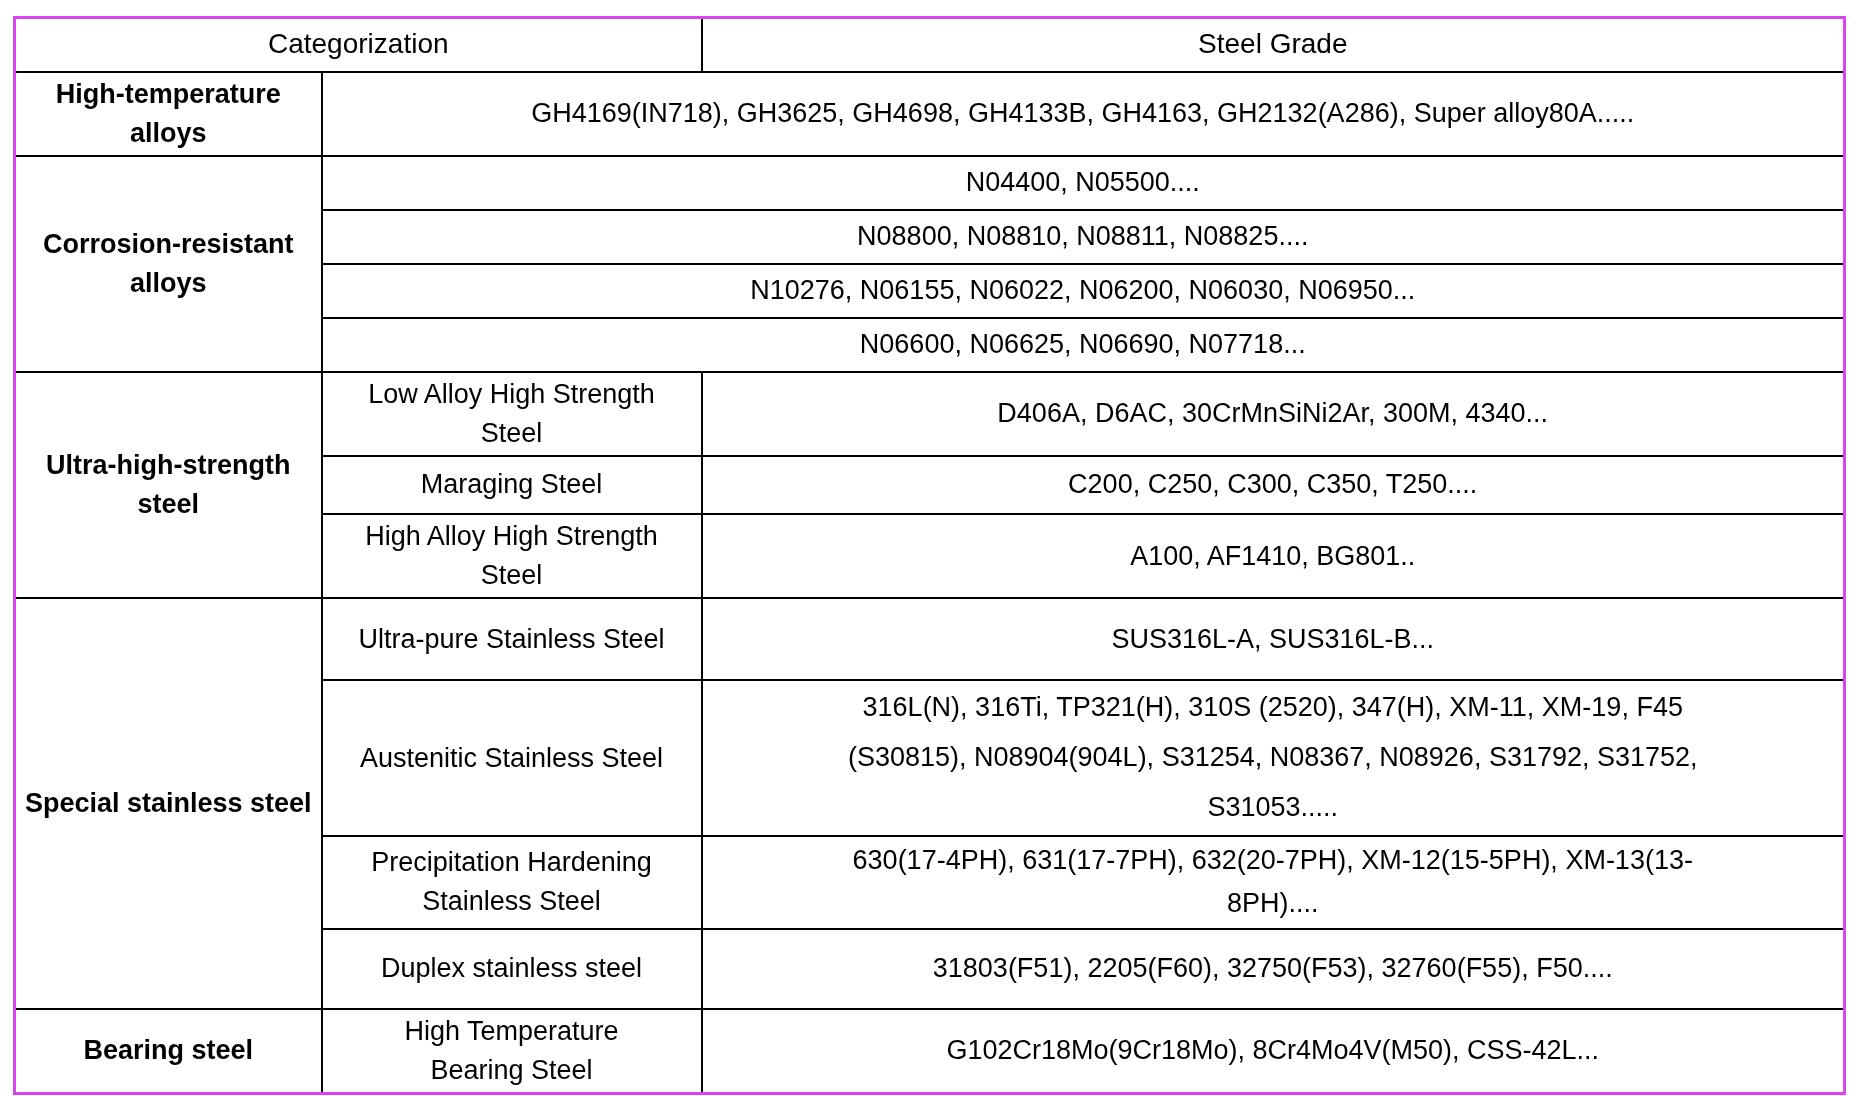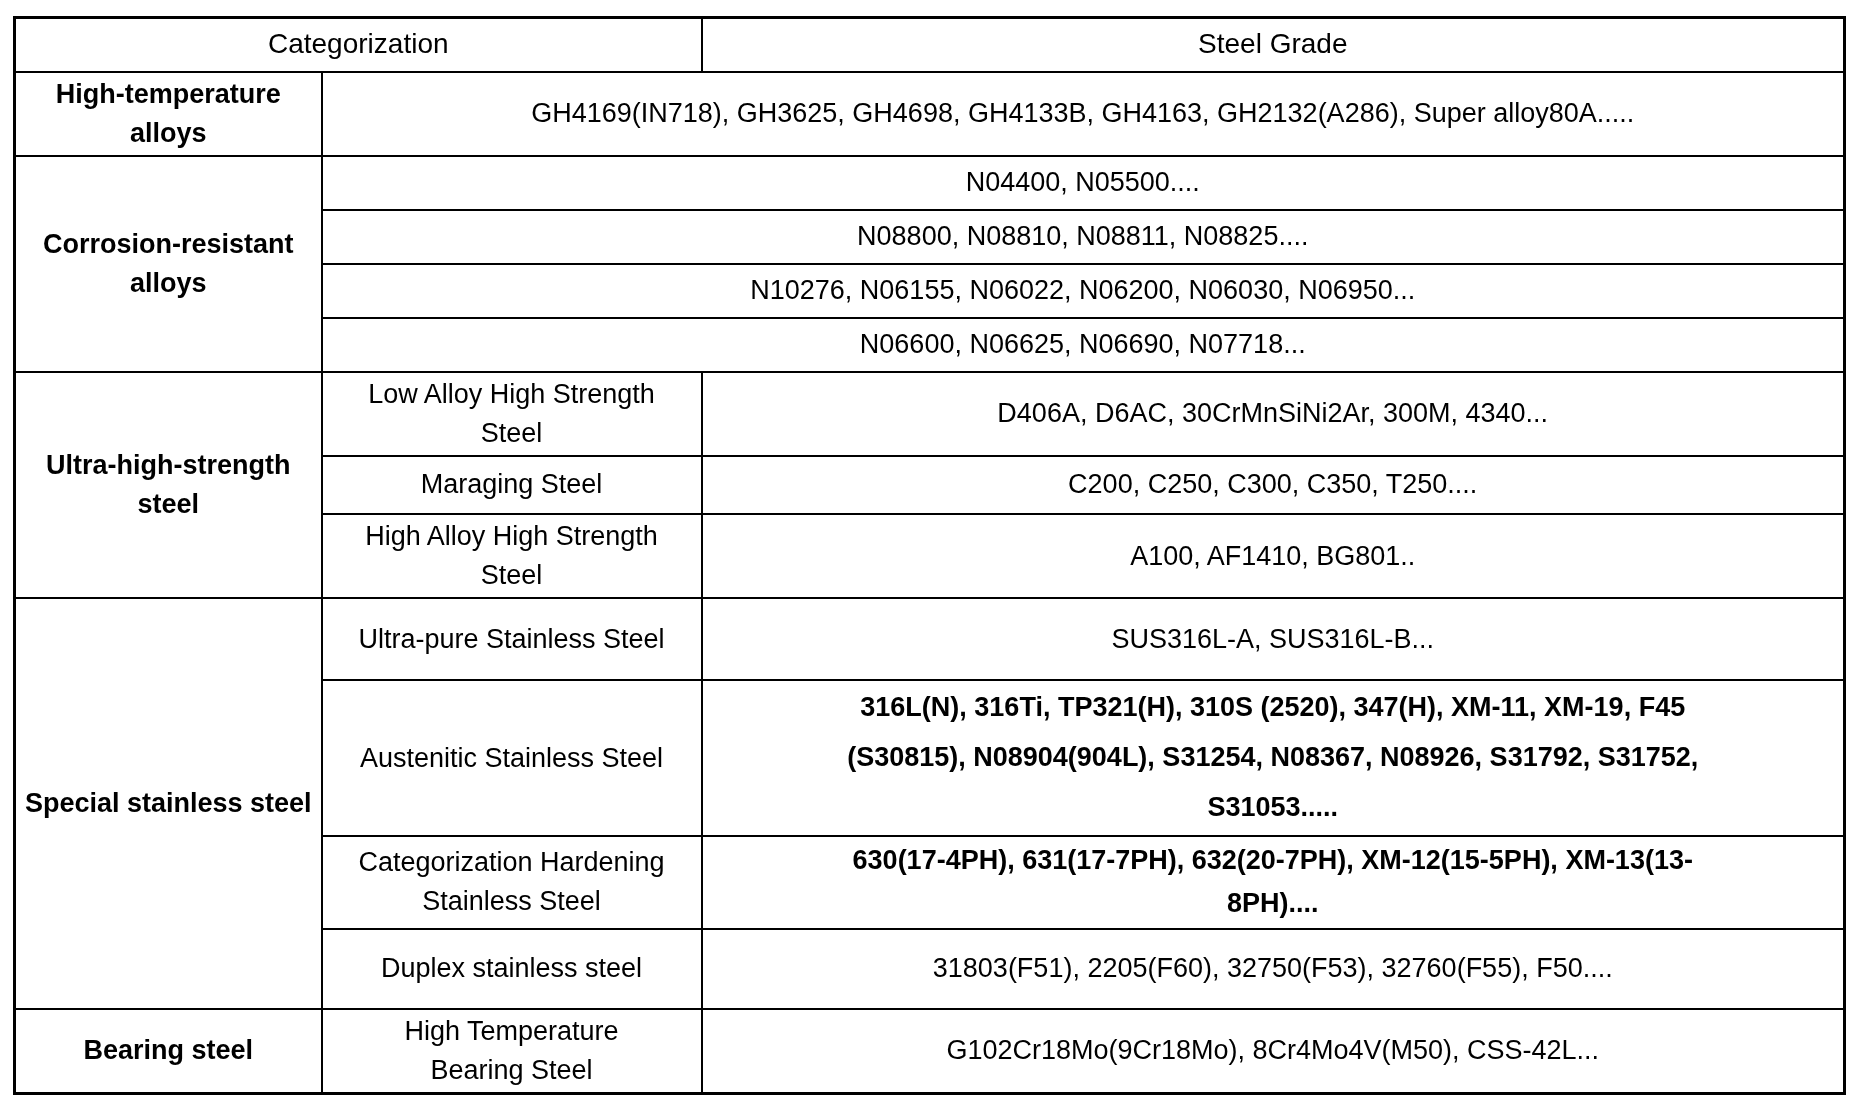--- a/index.html
+++ b/index.html
@@ -3,37 +3,37 @@
 <meta charset="utf-8">
 <style>
   html,body { margin:0; padding:0; background:#ffffff; }
   .page {
     position:relative; width:1856px; height:1096px; background:#ffffff;
     font-family:"Liberation Sans","DejaVu Sans",sans-serif; color:#000000;
   }
   table.steel {
     position:absolute; left:13px; top:16px; width:1830px;
     border-collapse:collapse; table-layout:fixed;
-    border:3px solid #000000;
+    border:3px solid #d946ef;
   }
   col.c1 { width:307px; }
   col.c2 { width:380px; }
   col.c3 { width:1143px; }
   td {
     border:2px solid #000000;
     text-align:center; vertical-align:middle;
     padding:2px 8px;
     font-size:27px; line-height:1.45;
     overflow:hidden;
   }
   td.header { font-size:28px; }
   td.cat { font-weight:bold; }
   .subcat-inner { display:inline-block; max-width:335px; }
   .subcat-inner.narrow { max-width:245px; }
-  .grade-narrow { display:inline-block; max-width:890px;font-weight:bold; }
+  .grade-narrow { display:inline-block; max-width:890px; }
   tr.r-aus .grade-narrow { line-height:1.85; }
   tr.r-pre .grade-narrow { line-height:1.6; }
   tr.rh-header { height:54px; }
   tr.rh-ht     { height:84px;margin-top:8px; }
   tr.rh-corr   { height:54px; }
   tr.rh-la     { height:82px; }
   tr.rh-mar    { height:58px;margin-top:36px; }
   tr.rh-ha     { height:79px;margin-left:48px; }
   tr.rh-up     { height:82px; }
   tr.rh-aus    { height:152px; }
@@ -94,21 +94,21 @@
     <tr class="rh-up">
       <td class="cat" rowspan="4">Special stainless steel</td>
       <td><span class="subcat-inner">Ultra-pure Stainless Steel</span></td>
       <td>SUS316L-A, SUS316L-B...</td>
     </tr>
     <tr class="rh-aus r-aus">
       <td><span class="subcat-inner">Austenitic Stainless Steel</span></td>
       <td><span class="grade-narrow">316L(N), 316Ti, TP321(H), 310S (2520), 347(H), XM-11, XM-19, F45 (S30815), N08904(904L), S31254, N08367, N08926, S31792, S31752, S31053.....</span></td>
     </tr>
     <tr class="rh-pre r-pre">
-      <td><span class="subcat-inner">Categorization Hardening Stainless Steel</span></td>
+      <td><span class="subcat-inner">Precipitation Hardening Stainless Steel</span></td>
       <td><span class="grade-narrow">630(17-4PH), 631(17-7PH), 632(20-7PH), XM-12(15-5PH), XM-13(13-8PH)....</span></td>
     </tr>
     <tr class="rh-dup">
       <td><span class="subcat-inner">Duplex stainless steel</span></td>
       <td>31803(F51), 2205(F60), 32750(F53), 32760(F55), F50....</td>
     </tr>
 
     <tr class="rh-bear">
       <td class="cat">Bearing steel</td>
       <td><span class="subcat-inner narrow">High Temperature Bearing Steel</span></td>

